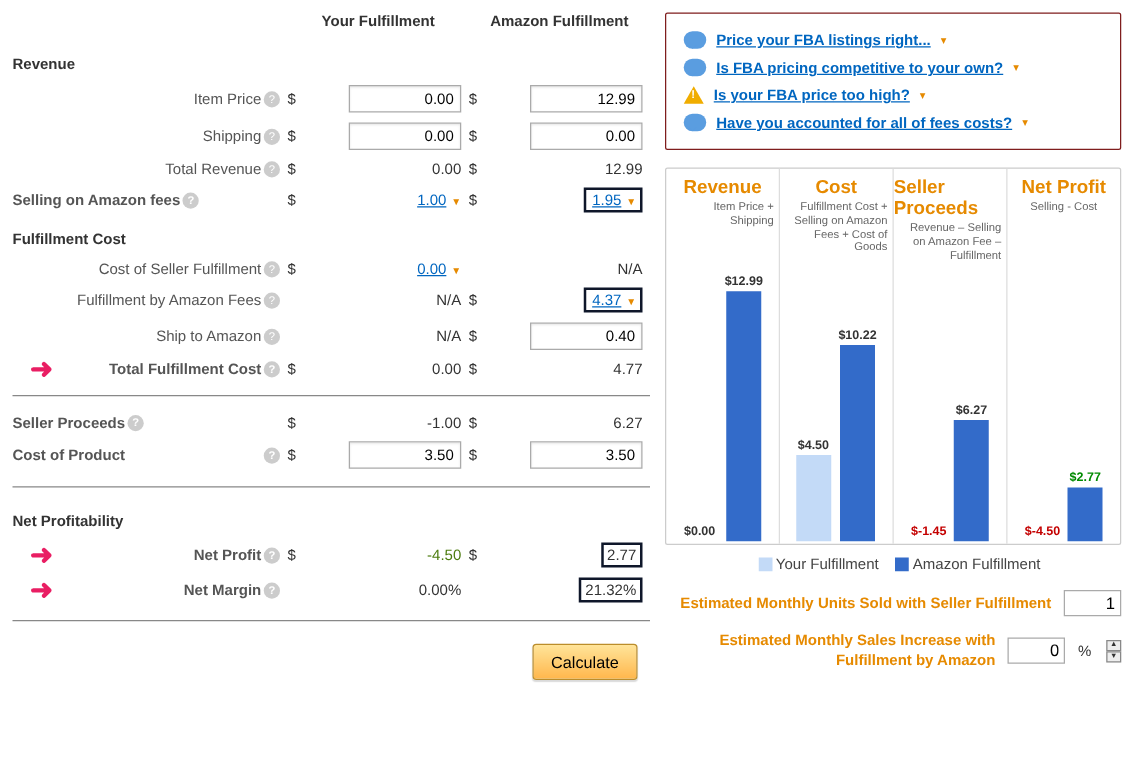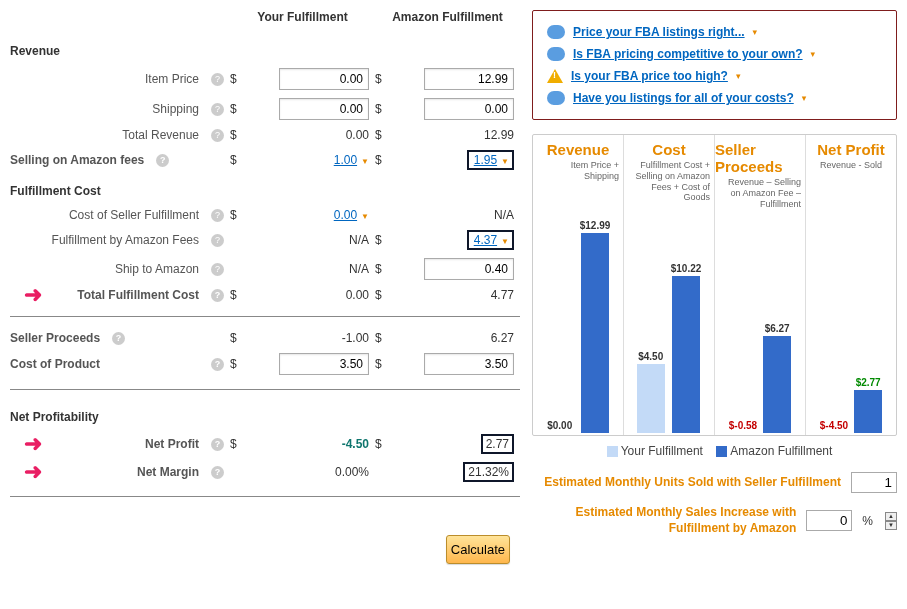--- a/index.html
+++ b/index.html
@@ -4,38 +4,38 @@
 <style>
   * { box-sizing: border-box; margin: 0; padding: 0; }
   body { font-family: Arial, Helvetica, sans-serif; font-size: 12px; color: #333; background: #fff; width: 907px; }
   .wrapper { display: flex; padding: 10px; gap: 12px; }
   .left { flex: 0 0 510px; }
   .right { flex: 1; }
   
   .grid { display: grid; grid-template-columns: 220px 145px 145px; align-items: center; row-gap: 8px; }
   .grid .hdr { font-weight: bold; text-align: center; padding-bottom: 6px; }
   .section-label { font-weight: bold; padding: 6px 0 2px 0; }
-  .row-label { text-align: right; color: #555; padding-right: 6px; display: flex; justify-content: flex-end; align-items: center; gap: 12px; }
+  .row-label { text-align: right; color: #555; padding-right: 6px; display: flex; justify-content: flex-end; align-items: center; gap: 2px; }
   .row-label.bold { font-weight: bold; }
   .help { display: inline-block; width: 13px; height: 13px; border-radius: 50%; background: #ccc; color: #fff; font-size: 9px; line-height: 13px; text-align: center; cursor: default; }
   .cell { display: flex; align-items: center; gap: 4px; justify-content: flex-end; padding-right: 6px; }
   .dollar { color: #333; margin-right: auto; }
   input.num { width: 90px; text-align: right; padding: 3px 5px; border: 1px solid #aaa; font-size: 12px; box-shadow: inset 0 1px 2px rgba(0,0,0,0.1); }
   .linkval { color: #0066c0; text-decoration: underline; padding: 0 2px; }
   .caret { color: #e68a00; font-size: 8px; margin-left: 2px; }
   .val { text-align: right; min-width: 90px; display: inline-block; }
-  .neg { color: #0f766e; font-weight: bold; }
+  .neg { color: #4d7c0f; }
   .hr { grid-column: 1 / 4; border-top: 1px solid #888; margin: 6px 0; }
   
   .arrow-wrap { position: relative; }
   .pink-arrow { position: absolute; left: 14px; top: 50%; transform: translateY(-50%); color: #e91e63; font-size: 22px; font-weight: bold; }
   .pink-box { border: 2px solid #0f172a; padding: 1px 3px; display: inline-block; }
   
   .calc-row { display: flex; justify-content: flex-end; padding: 12px 10px 0 0; }
-  .btn-calc { background: linear-gradient(#ffe499,#ffb74d); border: 1px solid #bb8d2b; border-radius: 3px; padding: 6px 4px; font-size: 13px; cursor: pointer; box-shadow: 0 1px 1px rgba(0,0,0,0.15); margin-top: 20px; }
+  .btn-calc { background: linear-gradient(#ffe499,#ffb74d); border: 1px solid #bb8d2b; border-radius: 3px; padding: 6px 14px; font-size: 13px; cursor: pointer; box-shadow: 0 1px 1px rgba(0,0,0,0.15); }
   
   .tips { border: 1px solid #7f1d1d; border-radius: 2px; padding: 10px 14px; margin-bottom: 14px; }
   .tips .tip { display: flex; align-items: center; gap: 8px; padding: 4px 0; }
   .tips a { color: #0066c0; text-decoration: underline; font-weight: bold; }
   .tips .chev { color: #e68a00; font-size: 9px; }
   .bubble { width: 18px; height: 14px; background: #5a9de0; border-radius: 7px; position: relative; display: inline-block; }
   .bubble::after { content: ""; position: absolute; bottom: -3px; left: 4px; border: 3px solid transparent; border-top-color: #5a9de0; }
   .warn { width: 0; height: 0; border-left: 8px solid transparent; border-right: 8px solid transparent; border-bottom: 14px solid #f0ad00; display: inline-block; position: relative; }
   .warn::after { content: "!"; position: absolute; top: 1px; left: -2px; font-size: 9px; font-weight: bold; color: #fff; }
   
@@ -255,21 +255,21 @@
           <a href="#">Is FBA pricing competitive to your own?</a>
           <span class="chev">▾</span>
         </div>
       <div class="tip">
           <span class="warn"></span>
           <a href="#">Is your FBA price too high?</a>
           <span class="chev">▾</span>
         </div>
       <div class="tip">
           <span class="bubble"></span>
-          <a href="#">Have you listings for all of your costs?</a>
+          <a href="#">Have you accounted for all of fees costs?</a>
           <span class="chev">▾</span>
         </div>
     </div>
 
     <div class="chart-box">
       <div class="chart-cols" id="chart-cols">
           <div class="chart-col">
             <div class="title">Revenue</div>
             <div class="sub">Item Price + Shipping</div>
             <div class="bars">
@@ -295,32 +295,32 @@
                 <div class="lbl">$10.22</div>
                 <div class="bar dark" style="height: 157.352px;"></div>
               </div>
             </div>
           </div>
           <div class="chart-col">
             <div class="title">Seller Proceeds</div>
             <div class="sub">Revenue – Selling on Amazon Fee – Fulfillment</div>
             <div class="bars">
               <div class="bar-group">
-                <div class="lbl neg">$-0.58</div>
+                <div class="lbl neg">$-1.45</div>
                 <div class="bar light" style="height: 0px;"></div>
               </div>
               <div class="bar-group">
                 <div class="lbl">$6.27</div>
                 <div class="bar dark" style="height: 96.5358px;"></div>
               </div>
             </div>
           </div>
           <div class="chart-col">
             <div class="title">Net Profit</div>
-            <div class="sub">Revenue - Sold</div>
+            <div class="sub">Selling - Cost</div>
             <div class="bars">
               <div class="bar-group">
                 <div class="lbl neg">$-4.50</div>
                 <div class="bar light" style="height: 0px;"></div>
               </div>
               <div class="bar-group">
                 <div class="lbl pos">$2.77</div>
                 <div class="bar dark" style="height: 42.6482px;"></div>
               </div>
             </div>

